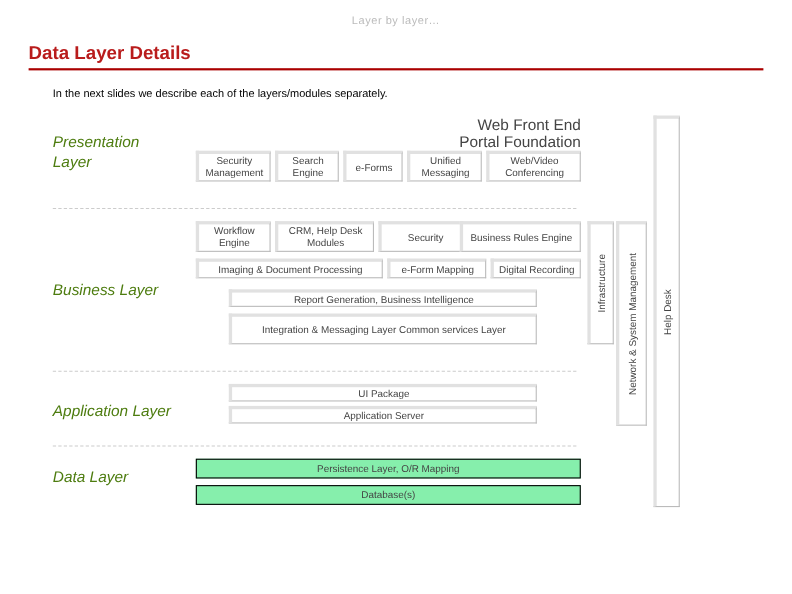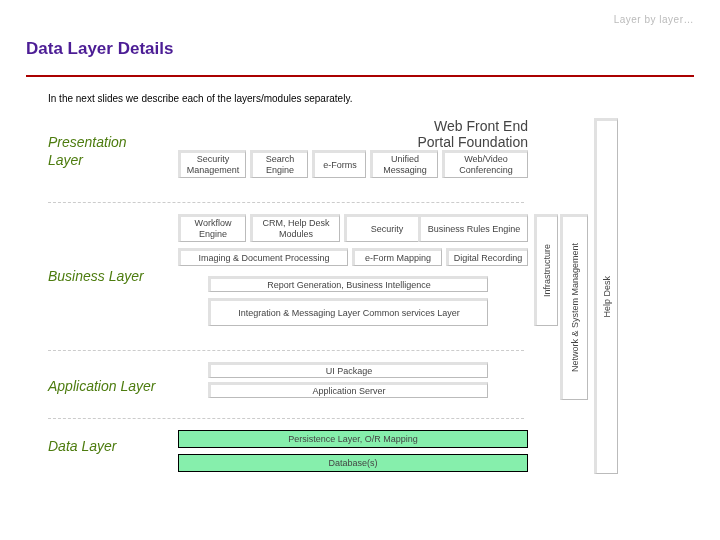--- a/index.html
+++ b/index.html
@@ -1,18 +1,18 @@
 <!DOCTYPE html>
 <html><head>
 <meta charset="utf-8">
 <style>
 *{box-sizing:border-box;margin:0;padding:0}
 body{width:720px;height:540px;font-family:Arial,sans-serif;background:#fff;padding:14px 26px;position:relative}
-.tagline{text-align:right;font-size:10px;color:#bbb;letter-spacing:.5px;margin-bottom:14px}
-.title{font-size:17px;font-weight:bold;color:#4c1d95;border-bottom:2px solid #a00;padding-bottom:16px;margin-bottom:16px}
+.tagline{text-align:center;font-size:10px;color:#bbb;letter-spacing:.5px;margin-bottom:14px}
+.title{font-size:17px;font-weight:bold;color:#b91c1c;border-bottom:2px solid #a00;padding-bottom:3px;margin-bottom:16px}
 .intro{font-size:10px;color:#000;margin:0 0 14px 22px}
 .stage{position:relative;margin-left:22px;height:380px}
 .lbl{position:absolute;left:0;width:108px;font-size:14px;font-style:italic;color:#4d7c0f;line-height:1.25}
 .lbl.pres{top:16px}
 .lbl.biz{top:150px}
 .lbl.app{top:260px}
 .lbl.data{top:320px}
 .box{position:absolute;font-size:9px;color:#444;text-align:center;display:flex;align-items:center;justify-content:center;line-height:1.2;background:#fff}
 .grey{border:1px solid #bbb;border-left:3px solid #e1e1e1;border-top:3px solid #e1e1e1}
 .yellow{background:#86efac;border:1px solid #000}

